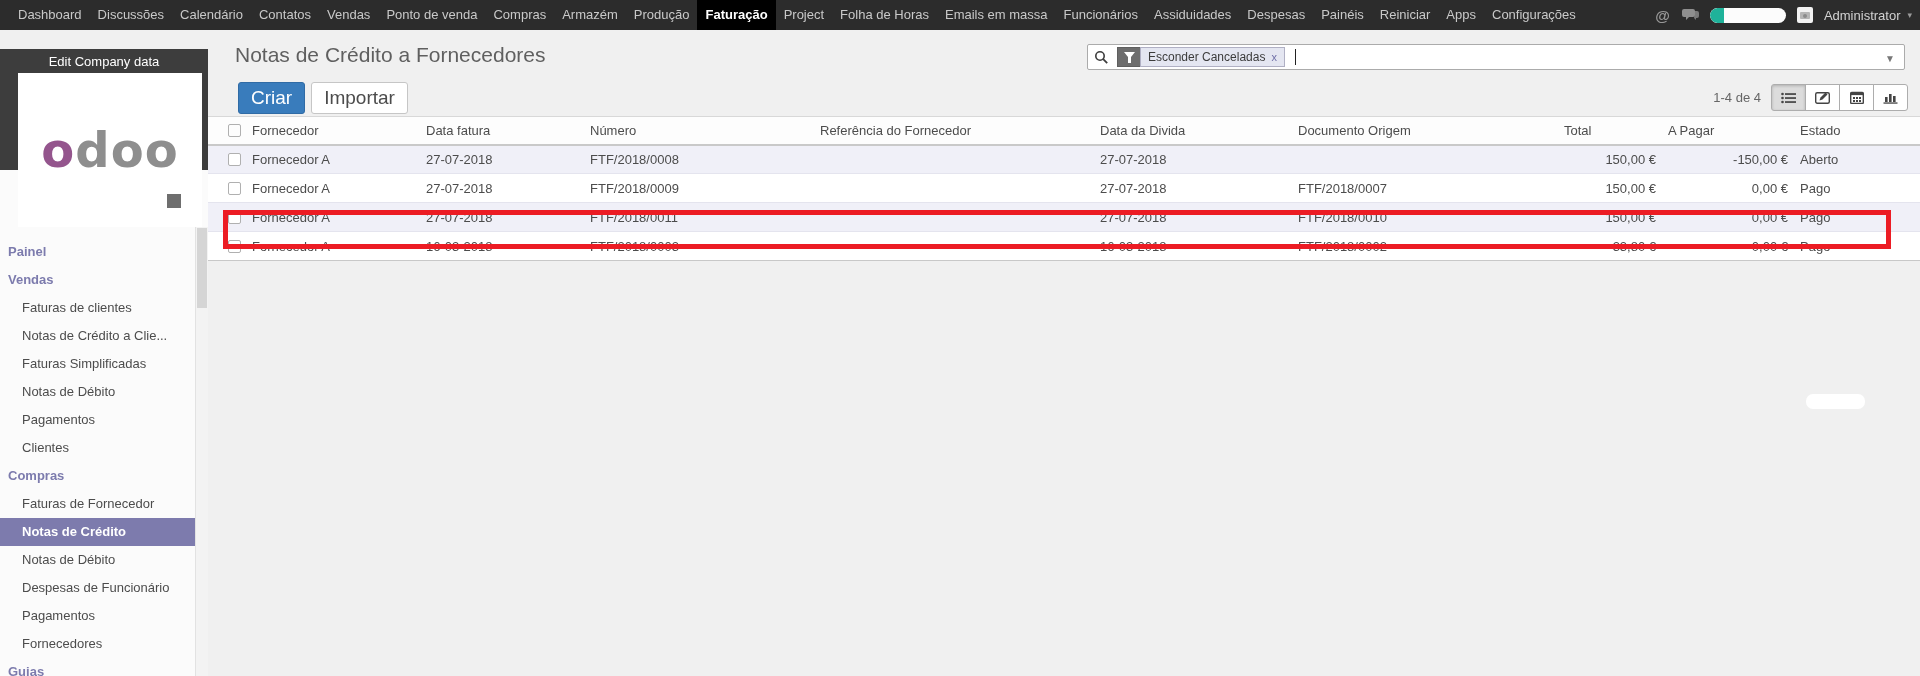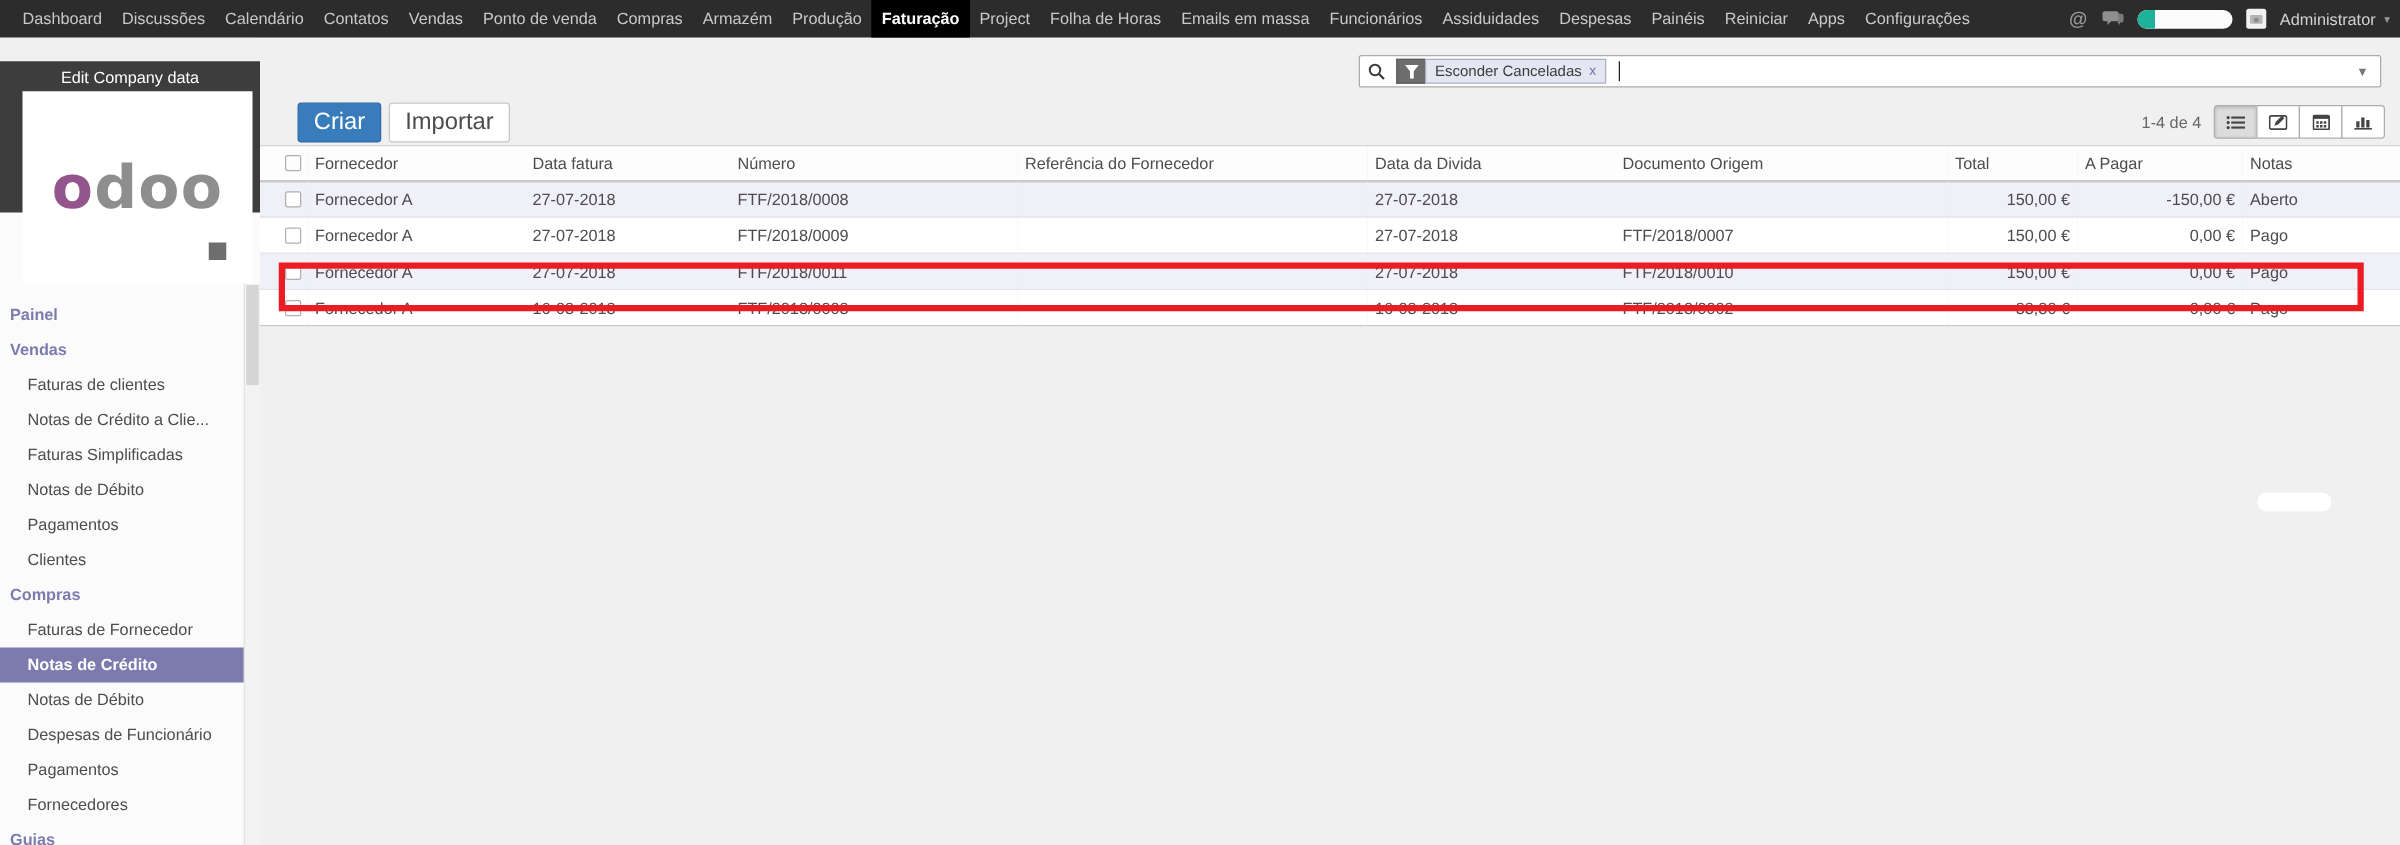--- a/index.html
+++ b/index.html
@@ -157,20 +157,21 @@
         <li class="item">Pagamentos</li>
         <li class="item">Fornecedores</li>
         <li class="section">Guias</li>
       </ul>
     <div class="side-scrollbar">
         <div class="thumb"></div>
       </div>
   </aside>
 
   <main class="content">
+    <h1 class="page-title">Notas de Crédito a Fornecedores</h1>
 
     <div class="searchview">
       <span class="search-mag">
         <svg width="15" height="15" viewBox="0 0 15 15">
             <circle cx="6" cy="6" r="4.2" fill="none" stroke="#3c3c3c" stroke-width="1.6"></circle>
             <line x1="9.2" y1="9.2" x2="13.2" y2="13.2" stroke="#3c3c3c" stroke-width="1.8"></line>
           </svg>
       </span>
       <span class="facet">
         <span class="facet-icon-box">
@@ -259,21 +260,21 @@
               <div class="cb"></div>
             </th>
             <th>Fornecedor</th>
             <th>Data fatura</th>
             <th>Número</th>
             <th>Referência do Fornecedor</th>
             <th>Data da Divida</th>
             <th>Documento Origem</th>
             <th>Total</th>
             <th>A Pagar</th>
-            <th>Notas</th>
+            <th>Estado</th>
           </tr>
       </thead>
       <tbody id="table-body">
           <tr class="odd">
             <td>
               <div class="cb"></div>
             </td>
             <td>Fornecedor A</td>
             <td>27-07-2018</td>
             <td>FTF/2018/0008</td>

